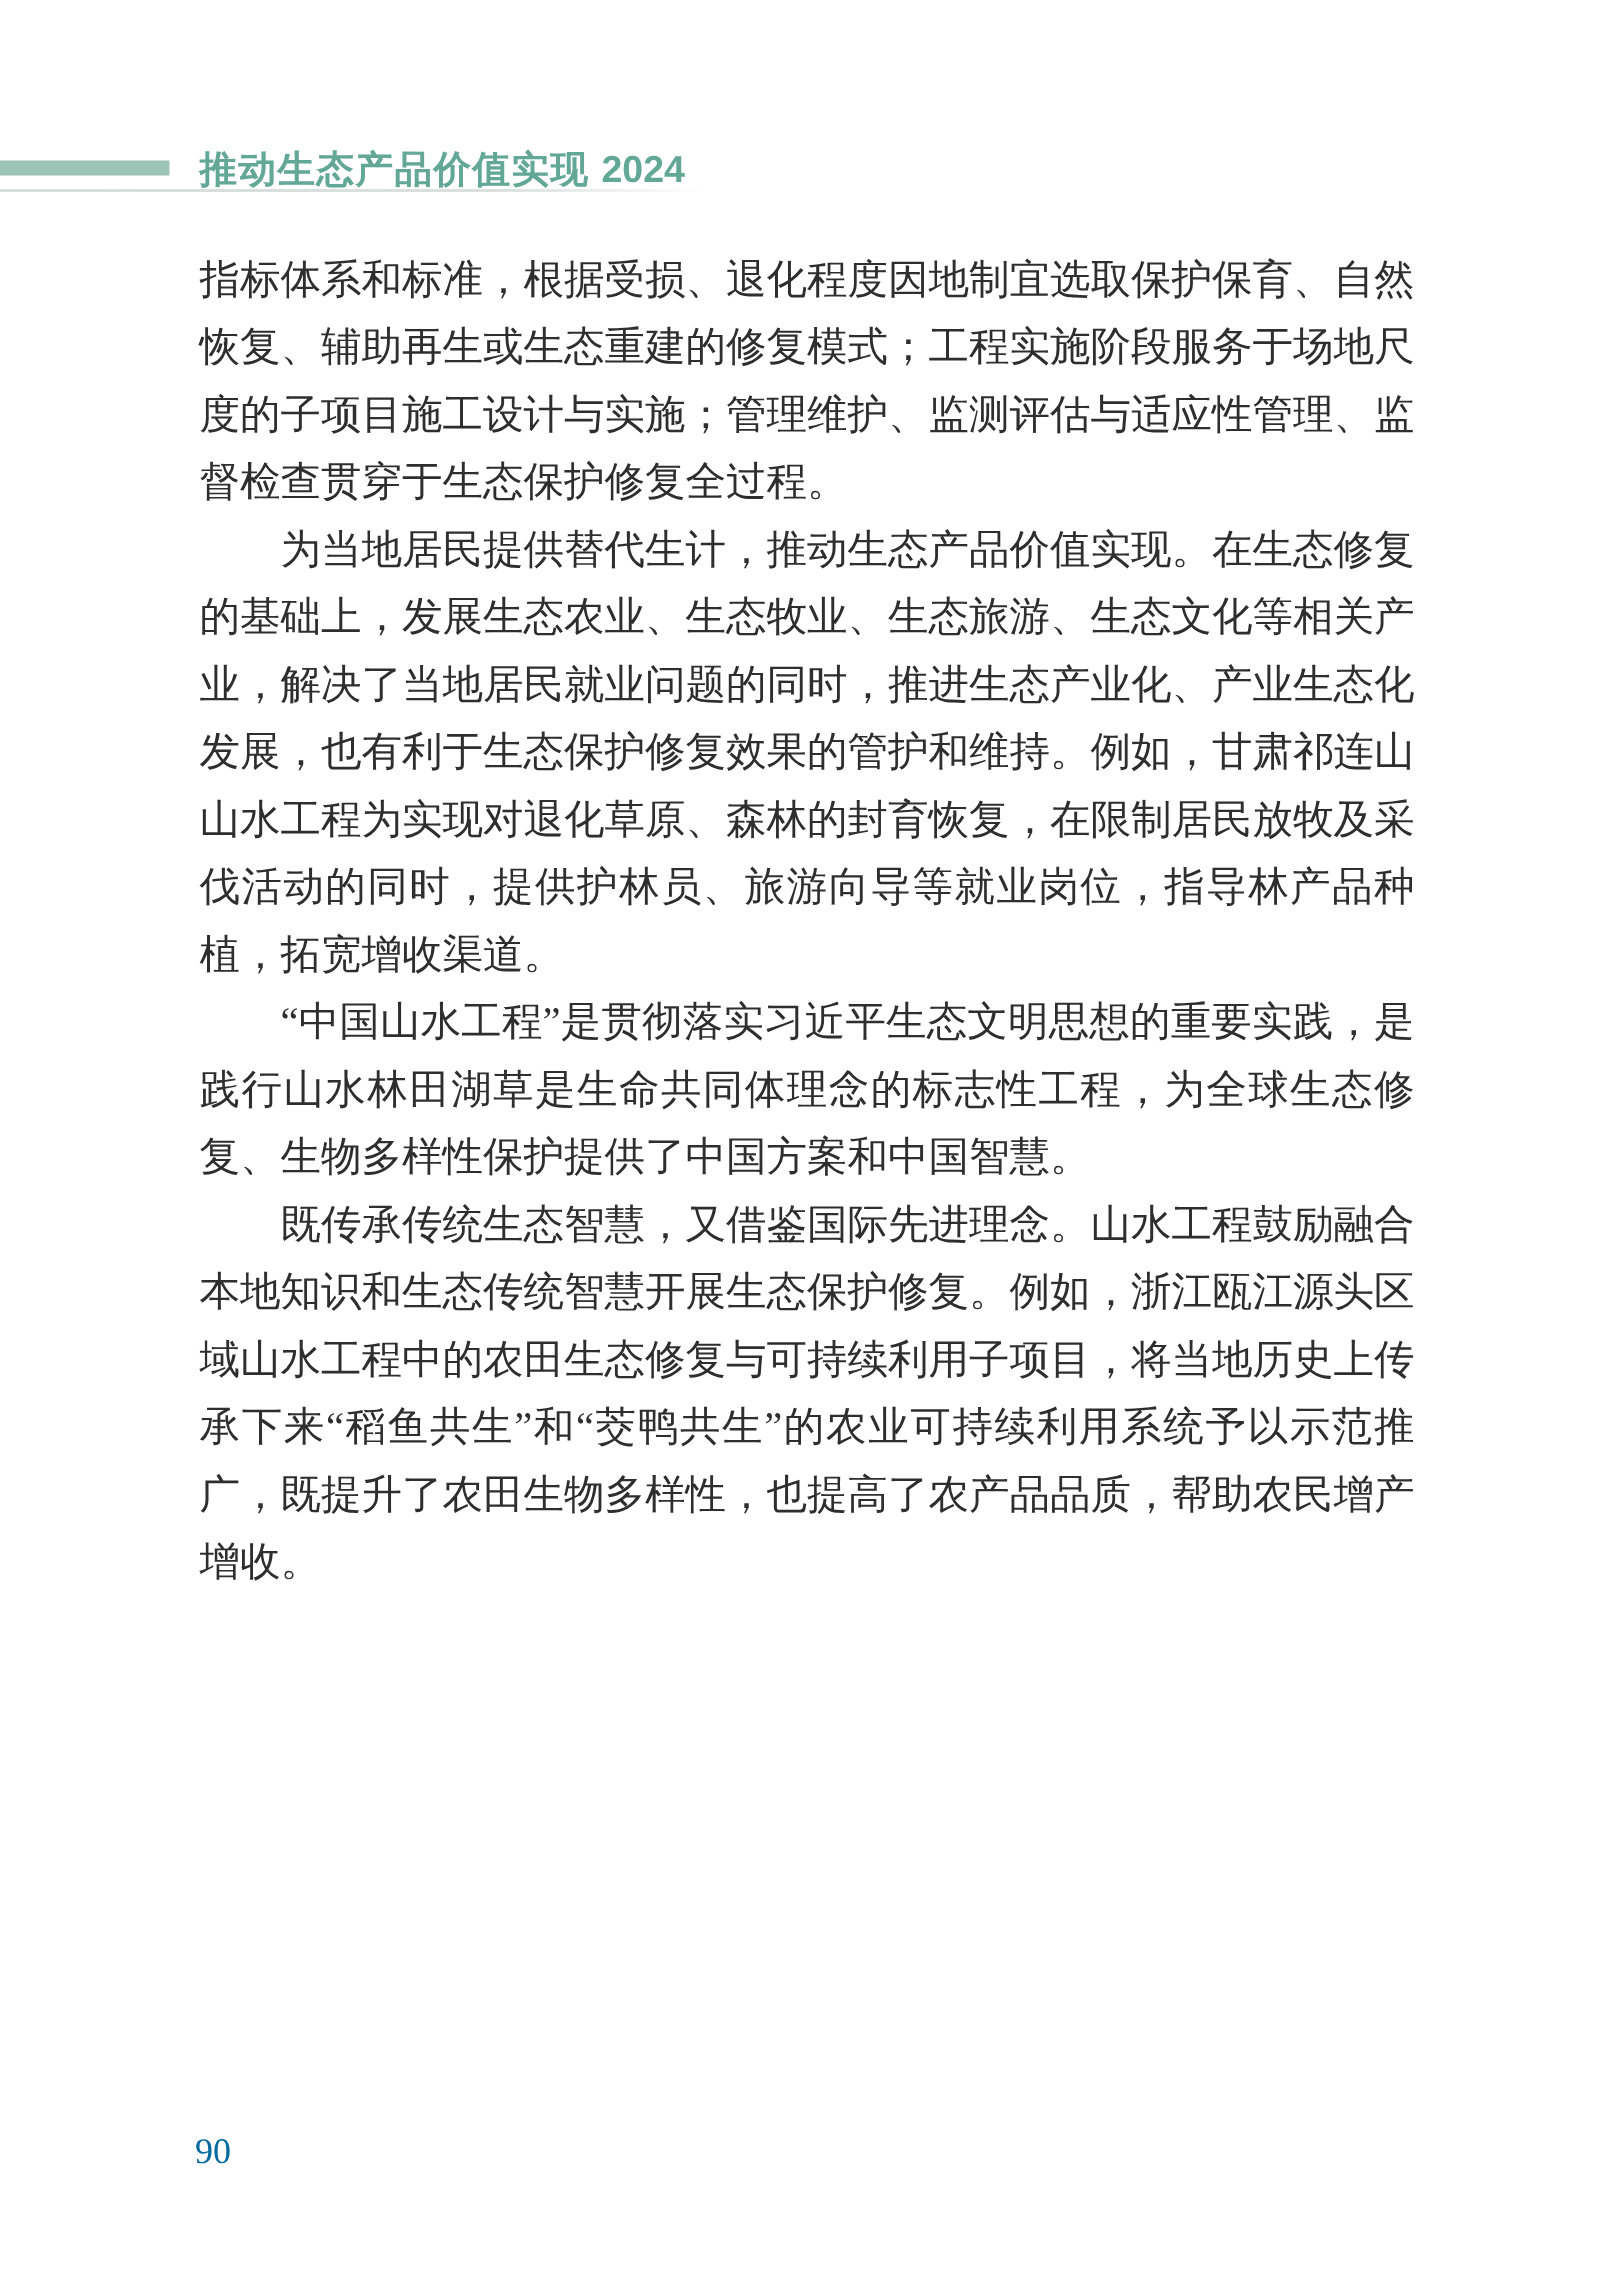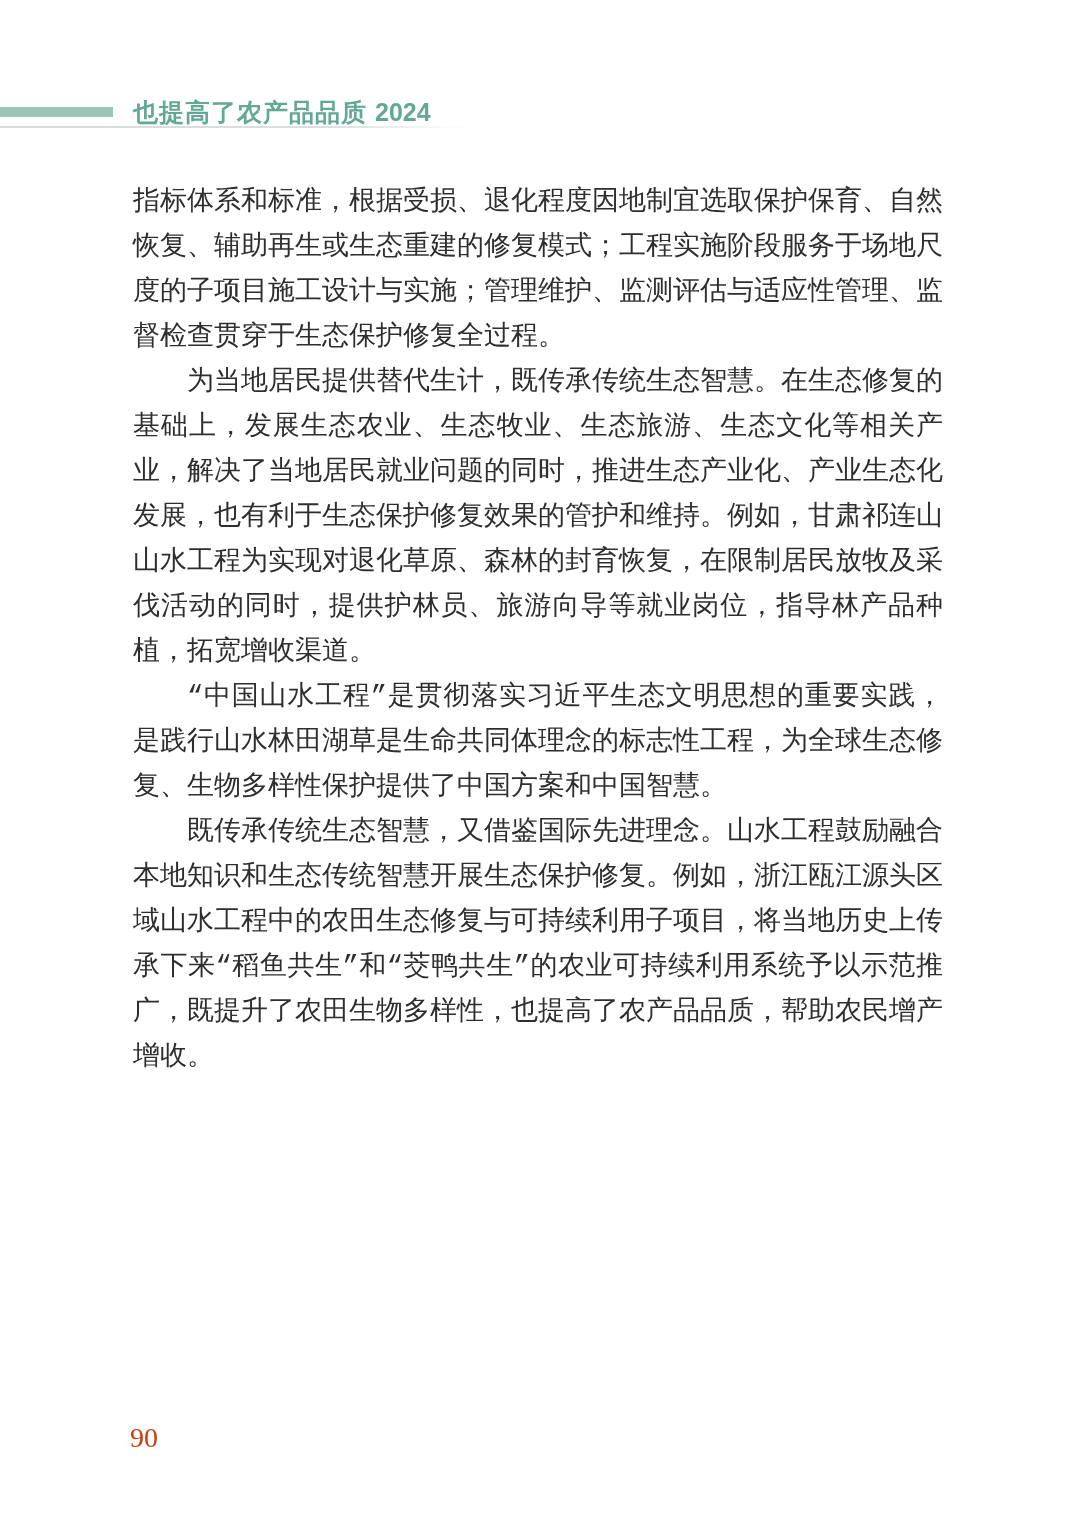--- a/index.html
+++ b/index.html
@@ -51,61 +51,60 @@
     top: 126px;
     width: 470px;
     height: 2px;
     background: linear-gradient(to right, #d6ddda 0%, #d9e0dd 70%, rgba(217,224,221,0) 100%);
   }
 
   
   .body-text {
     position: absolute;
     left: 133px;
-    top: 180px;
+    top: 164px;
     width: 810px;
     font-size: 27px;
     line-height: 45px;
     color: #2e2e2e;
     text-align: justify;
     text-justify: inter-ideograph;
-    font-family: Liberation Mono, monospace;
   }
   .body-text p {
     margin: 0;
     padding: 0;
     text-indent: 2em;
   }
   .body-text p.no-indent {
     text-indent: 0;
   }
 
   
   .page-number {
     position: absolute;
     left: 130px;
     top: 1422px;
-    font-size: 28px;
-    color: #c2410c;
+    font-size: 24px;
+    color: #0369a1;
     font-family: "Liberation Serif", "DejaVu Serif", serif;
   }
 </style>
 </head>
 <body>
 
 <div class="page">
 
   <div class="header-bar"></div>
   <div class="header-title">
-    <span>也提高了农产品品质</span><span class="header-year">2024</span>
+    <span>推动生态产品价值实现</span><span class="header-year">2024</span>
   </div>
   <div class="header-rule"></div>
 
   <div class="body-text">
     <p class="no-indent">指标体系和标准，根据受损、退化程度因地制宜选取保护保育、自然恢复、辅助再生或生态重建的修复模式；工程实施阶段服务于场地尺度的子项目施工设计与实施；管理维护、监测评估与适应性管理、监督检查贯穿于生态保护修复全过程。</p>
-    <p>为当地居民提供替代生计，既传承传统生态智慧。在生态修复的基础上，发展生态农业、生态牧业、生态旅游、生态文化等相关产业，解决了当地居民就业问题的同时，推进生态产业化、产业生态化发展，也有利于生态保护修复效果的管护和维持。例如，甘肃祁连山山水工程为实现对退化草原、森林的封育恢复，在限制居民放牧及采伐活动的同时，提供护林员、旅游向导等就业岗位，指导林产品种植，拓宽增收渠道。</p>
+    <p>为当地居民提供替代生计，推动生态产品价值实现。在生态修复的基础上，发展生态农业、生态牧业、生态旅游、生态文化等相关产业，解决了当地居民就业问题的同时，推进生态产业化、产业生态化发展，也有利于生态保护修复效果的管护和维持。例如，甘肃祁连山山水工程为实现对退化草原、森林的封育恢复，在限制居民放牧及采伐活动的同时，提供护林员、旅游向导等就业岗位，指导林产品种植，拓宽增收渠道。</p>
     <p>“中国山水工程”是贯彻落实习近平生态文明思想的重要实践，是践行山水林田湖草是生命共同体理念的标志性工程，为全球生态修复、生物多样性保护提供了中国方案和中国智慧。</p>
     <p>既传承传统生态智慧，又借鉴国际先进理念。山水工程鼓励融合本地知识和生态传统智慧开展生态保护修复。例如，浙江瓯江源头区域山水工程中的农田生态修复与可持续利用子项目，将当地历史上传承下来“稻鱼共生”和“茭鸭共生”的农业可持续利用系统予以示范推广，既提升了农田生物多样性，也提高了农产品品质，帮助农民增产增收。</p>
   </div>
 
   <div class="page-number">90</div>
 
 </div>
 
 </body></html>

